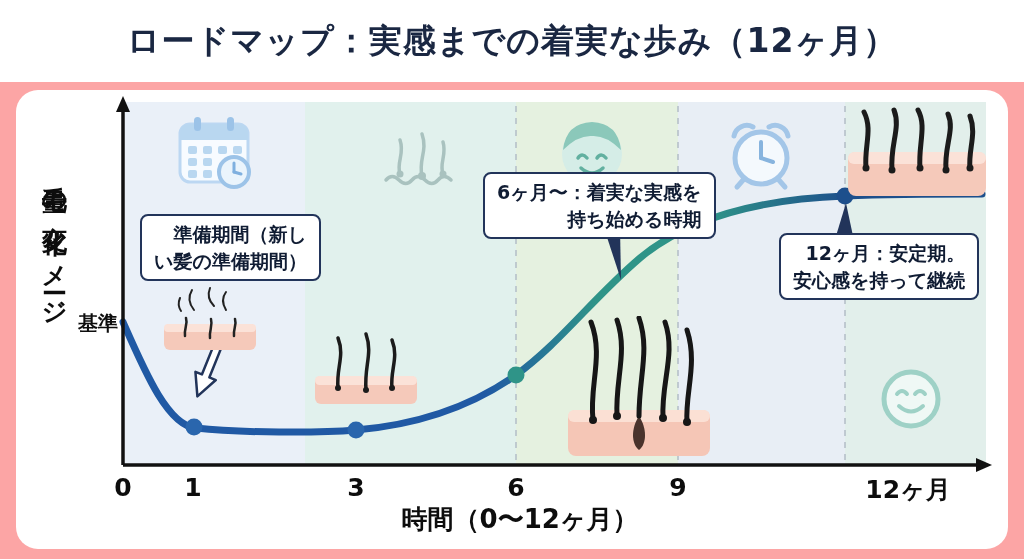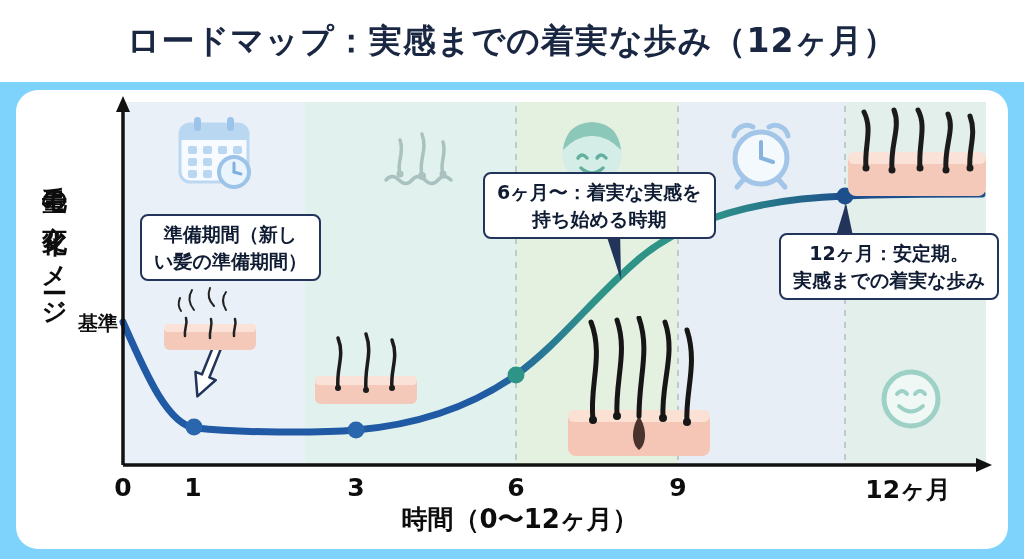--- a/index.html
+++ b/index.html
@@ -1,35 +1,35 @@
 <!DOCTYPE html>
 <html><head>
 <meta charset="utf-8">
 <style>
   * { margin:0; padding:0; box-sizing:border-box; }
   html,body { width:1024px; height:559px; }
   body { font-family:"DejaVu Sans","Liberation Sans",sans-serif; }
-  .page { position:relative; width:1024px; height:559px; background:#7dd3fc; overflow:hidden; }
+  .page { position:relative; width:1024px; height:559px; background:#fca5a5; overflow:hidden; }
   .titlebar { position:absolute; top:0; left:0; right:0; height:82px; background:#ffffff;
               display:flex; align-items:center; justify-content:center; }
   .title { font-size:33px; font-weight:800; color:#1a2742; letter-spacing:1px; white-space:nowrap; }
   .card { position:absolute; left:16px; top:90px; width:992px; height:459px;
           background:#ffffff; border-radius:22px; }
   .band { position:absolute; top:102px; height:363px; }
   .overlay { position:absolute; left:0; top:0; width:1024px; height:559px; pointer-events:none; }
   .tick { position:absolute; top:473px; transform:translateX(-50%); font-size:25px; font-weight:800; color:#0d0d0d; white-space:nowrap; }
   .xlabel { position:absolute; left:520px; top:502px; transform:translateX(-50%);
             font-size:26px; font-weight:800; color:#0d0d0d; white-space:nowrap; }
   .ylabel { position:absolute; left:38px; top:166px; writing-mode:vertical-rl;
             font-size:25px; font-weight:800; color:#0d0d0d; letter-spacing:4px; }
   .baseline { position:absolute; left:64px; top:310px; width:54px; text-align:right;
               font-size:20px; font-weight:800; color:#0d0d0d; }
   .callout { position:absolute; background:#ffffff; border:2.5px solid #22345a; border-radius:8px;
              padding:5px 12px; text-align:center; white-space:nowrap; color:#101c33; z-index:5; }
-  .cl { font-size:19px; font-weight:700; line-height:1.4; }
+  .cl { font-size:19px; font-weight:700; line-height:1.4;text-align:right; }
   .cl-sm { font-size:13.5px; font-weight:700; line-height:1.4; }
   .icon { position:absolute; z-index:3; }
   .footnote { position:absolute; right:26px; top:528px; font-size:13px; color:#3a3a3a; z-index:6; }
 </style>
 </head>
 <body>
 
 <div class="page">
 
   <div class="titlebar">
@@ -93,21 +93,21 @@
   <div class="callout" style="left:140px;top:214px">
     <div class="cl">準備期間（新し</div>
     <div class="cl">い髪の準備期間）</div>
   </div>
   <div class="callout" style="left:483px;top:172px">
     <div class="cl">6ヶ月〜：着実な実感を</div>
     <div class="cl">持ち始める時期</div>
   </div>
   <div class="callout" style="left:779px;top:233px">
     <div class="cl">12ヶ月：安定期。</div>
-    <div class="cl">実感までの着実な歩み</div>
+    <div class="cl">安心感を持って継続</div>
   </div>
 
   <div class="icon" style="left:172px;top:112px">
     <svg width="84" height="84" viewBox="0 0 84 84">
       <rect x="8" y="12" width="68" height="58" rx="10" fill="#f7fbff" stroke="#bcd7f2" stroke-width="3"></rect>
       <path d="M8 22 Q8 12 18 12 L66 12 Q76 12 76 22 L76 28 L8 28 Z" fill="#b9d7f0"></path>
       <rect x="22" y="5" width="7" height="14" rx="3.5" fill="#9cc3e8"></rect>
       <rect x="55" y="5" width="7" height="14" rx="3.5" fill="#9cc3e8"></rect>
       <g fill="#b9d7f0">
         <rect x="16" y="34" width="9" height="8" rx="2"></rect>

